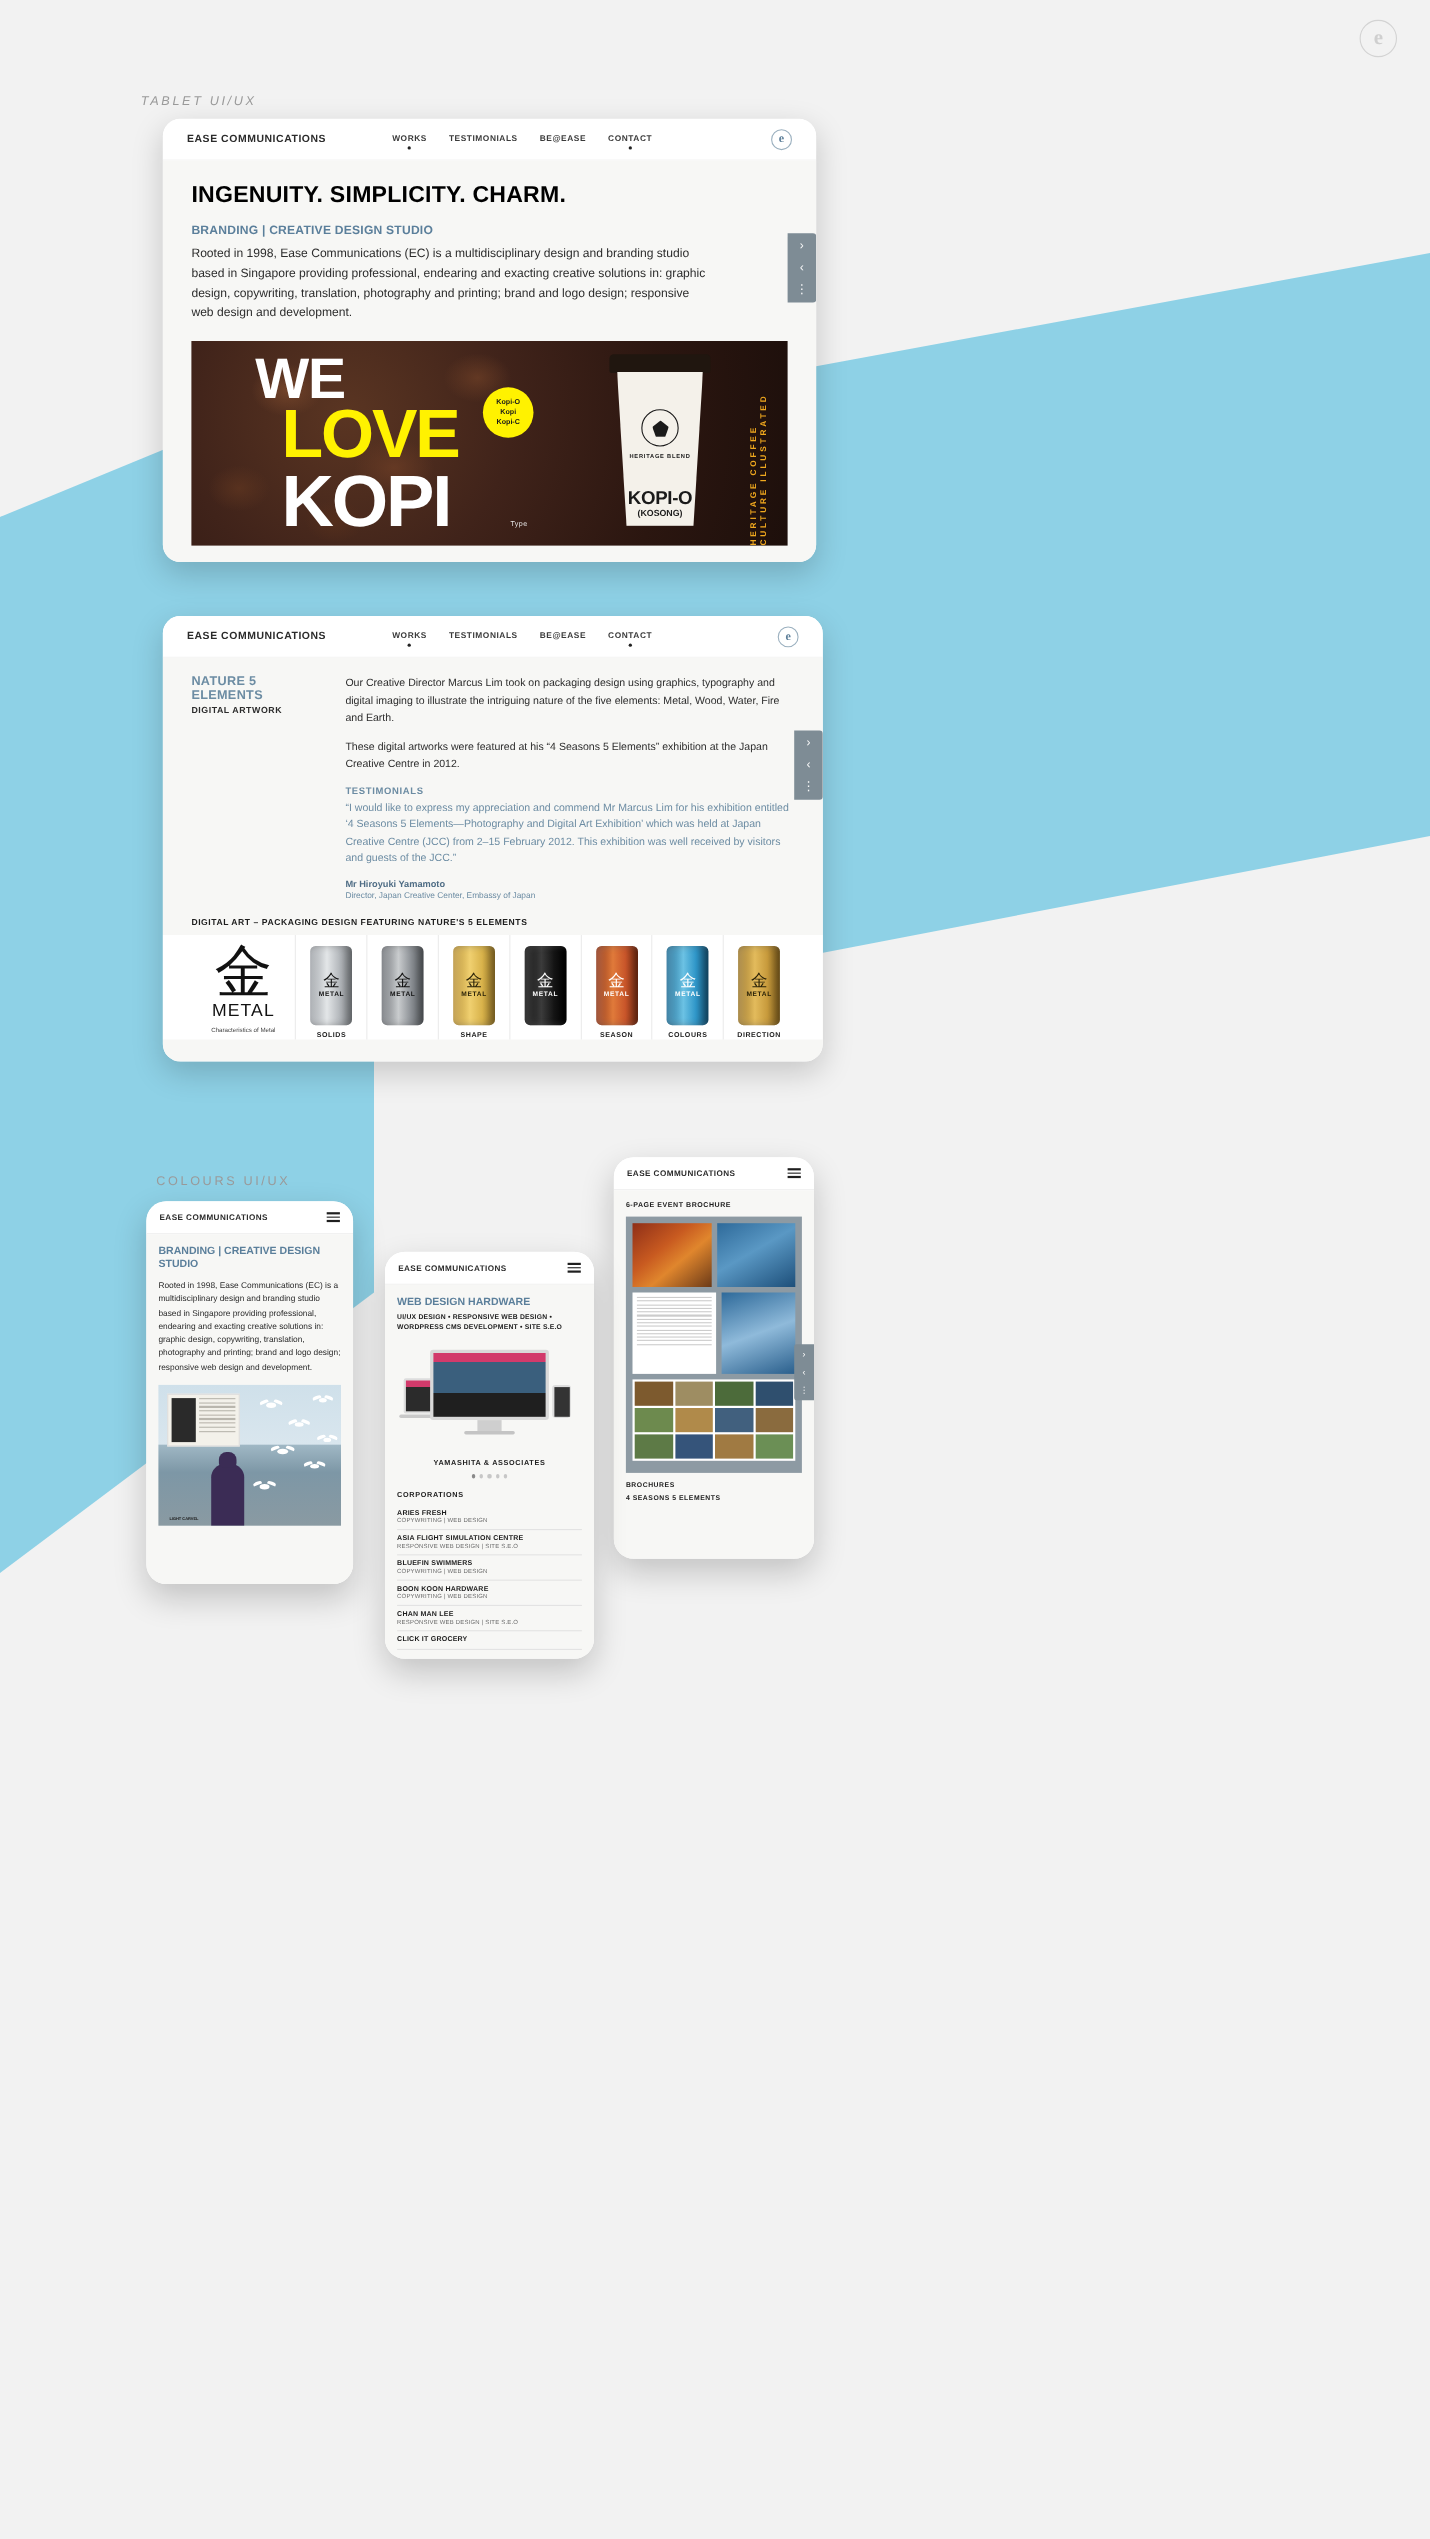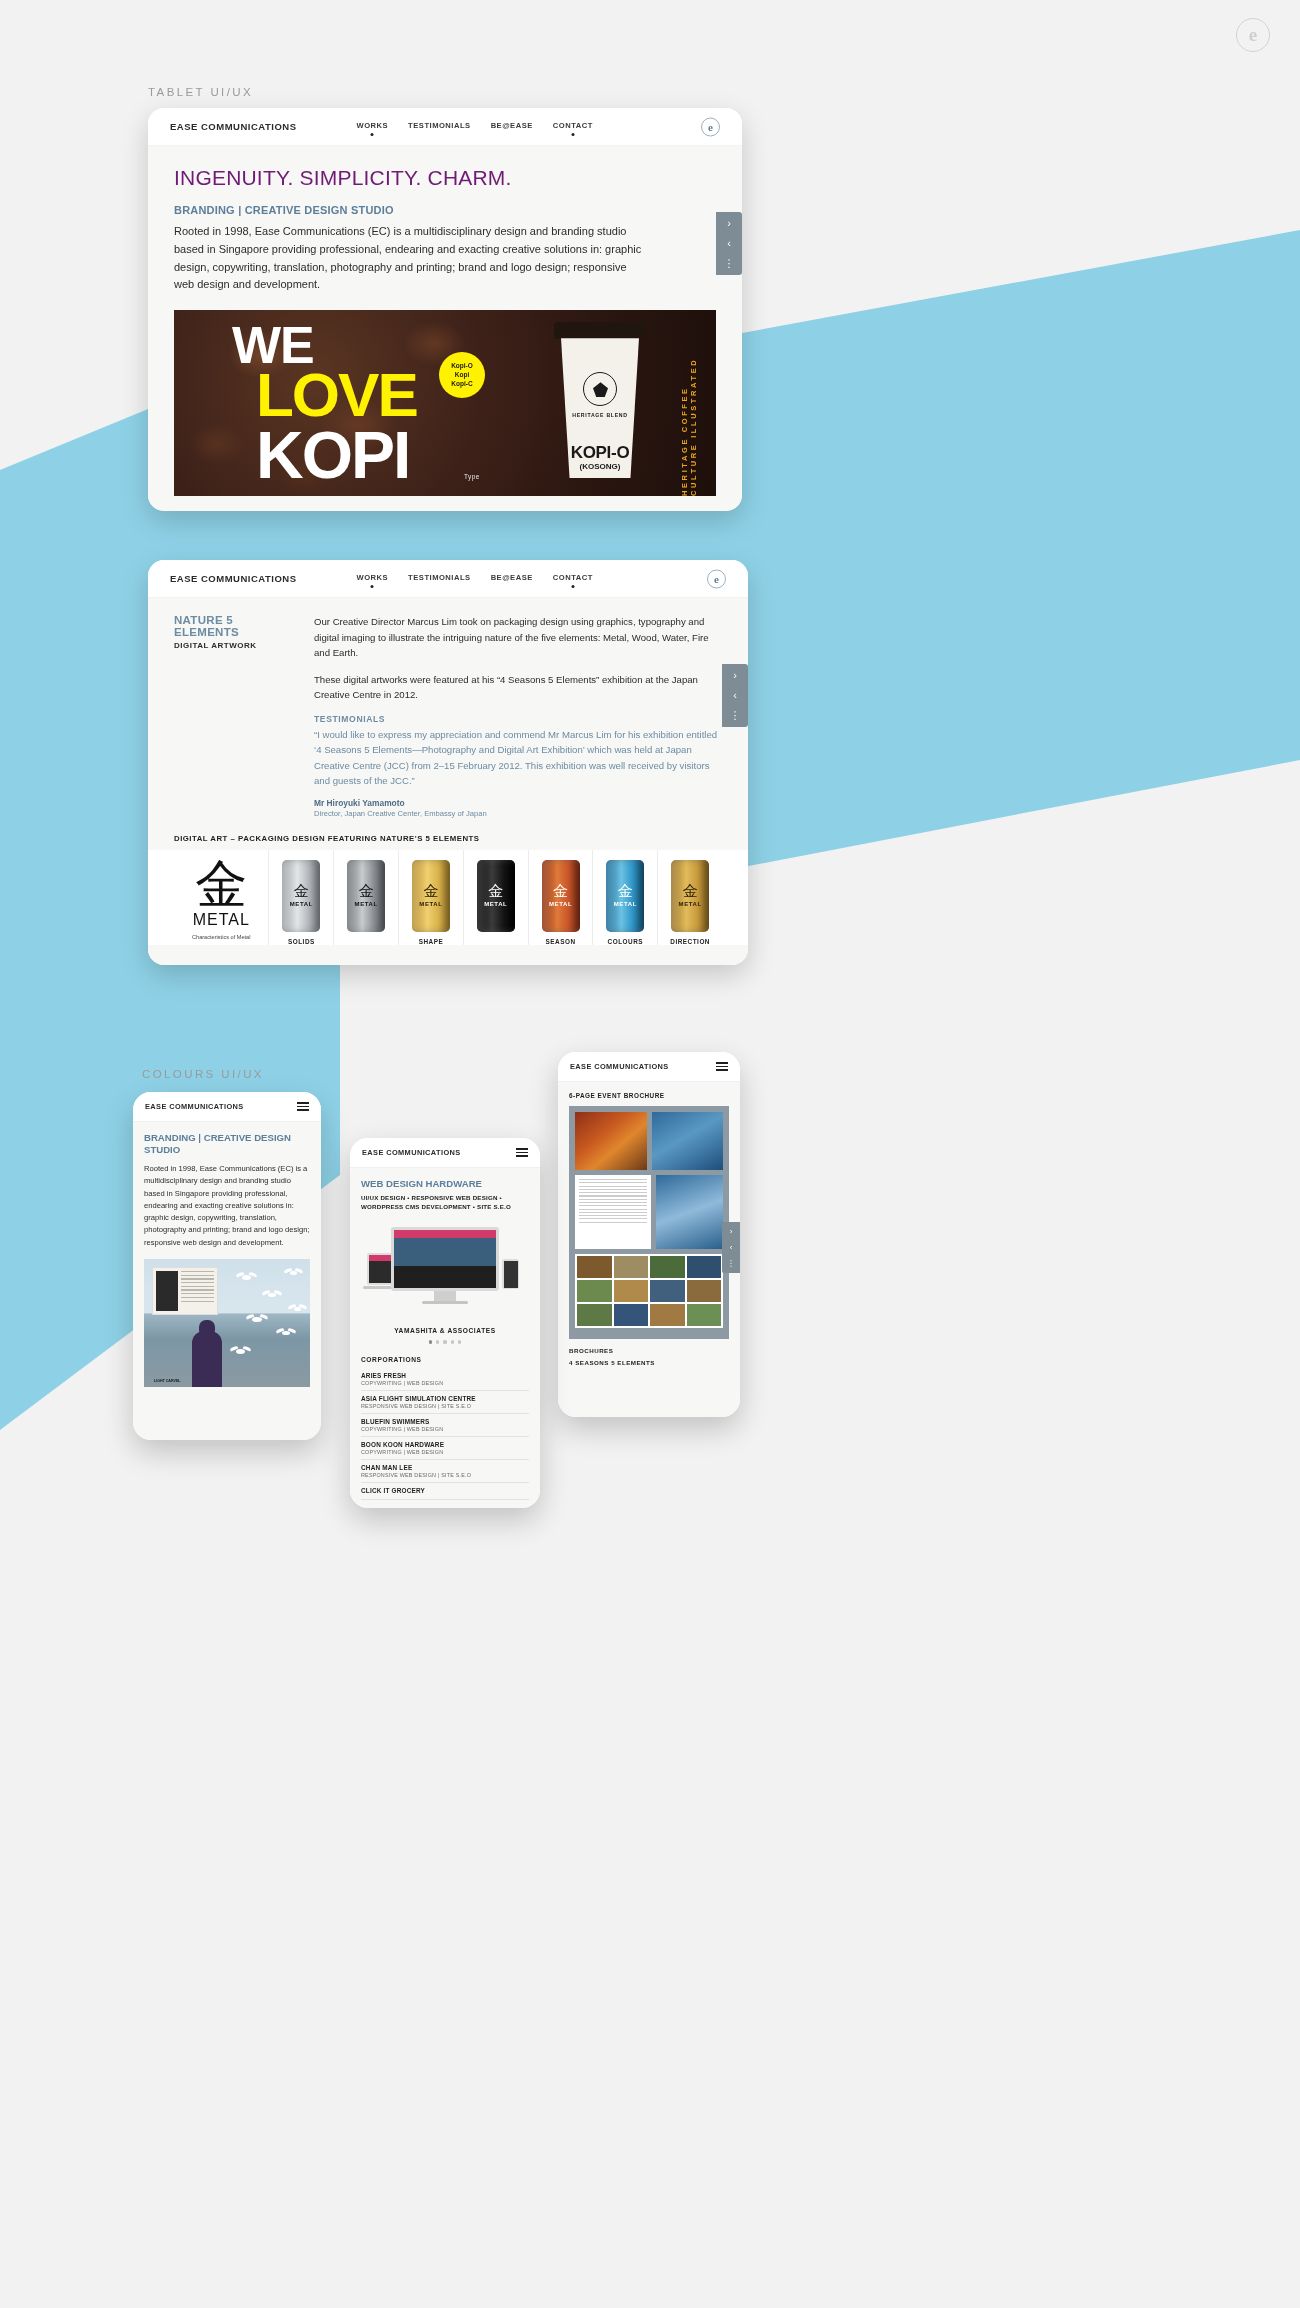--- a/index.html
+++ b/index.html
@@ -68,22 +68,22 @@
     display: flex; align-items: center; justify-content: center;
     font-size: 11px; font-family: "Liberation Serif", serif; font-weight: 700;
   }
   .tab-body {
     background: #f7f7f5;
     padding: 0 0 0 0;
     position: relative;
   }
 
   .headline {
-    font-size: 21px; color: #701a75; letter-spacing: .2px;
-    font-weight: 400; padding: 20px 26px 0 26px;
+    font-size: 21px; color: #000000; letter-spacing: .2px;
+    font-weight: 700; padding: 20px 26px 0 26px;
   }
   .subhead {
     font-size: 11px; color: #5b7f9b; font-weight: 700; letter-spacing: .2px;
     padding: 14px 26px 0 26px;
   }
   .bodytext {
     font-size: 11px; color: #2c2c2c; line-height: 1.62;
     padding: 7px 100px 0 26px; max-width: 620px;
   }
 
@@ -327,21 +327,21 @@
   <svg class="blue-band" viewBox="0 0 1300 2308" preserveAspectRatio="none">
     <polygon points="1300,230 1300,760 0,1010 0,470" fill="#8ed1e6"></polygon>
     <polygon points="0,470 0,1430 330,1180 330,330" fill="#8ed1e6" opacity="0"></polygon>
     <polygon points="0,470 0,1430 340,1175 340,330" fill="#8ed1e6"></polygon>
   </svg>
 
   <div class="brandmark">
     <span>e</span>
   </div>
 
-  <div class="section-label" style="left:148px; top:86px;">TABLET UI/UX</div>
+  <div class="section-label" style="left:128px; top:86px;font-style:italic;">TABLET UI/UX</div>
 
   <div class="tablet" style="left:148px; top:108px; width:594px; height:403px;">
     <div class="tab-nav">
       <div class="tab-logo">EASE COMMUNICATIONS</div>
       <div class="tab-menu">
         <div class="tab-menu-item dotted">WORKS</div>
         <div class="tab-menu-item">TESTIMONIALS</div>
         <div class="tab-menu-item">BE@EASE</div>
         <div class="tab-menu-item dotted">CONTACT</div>
       </div>

